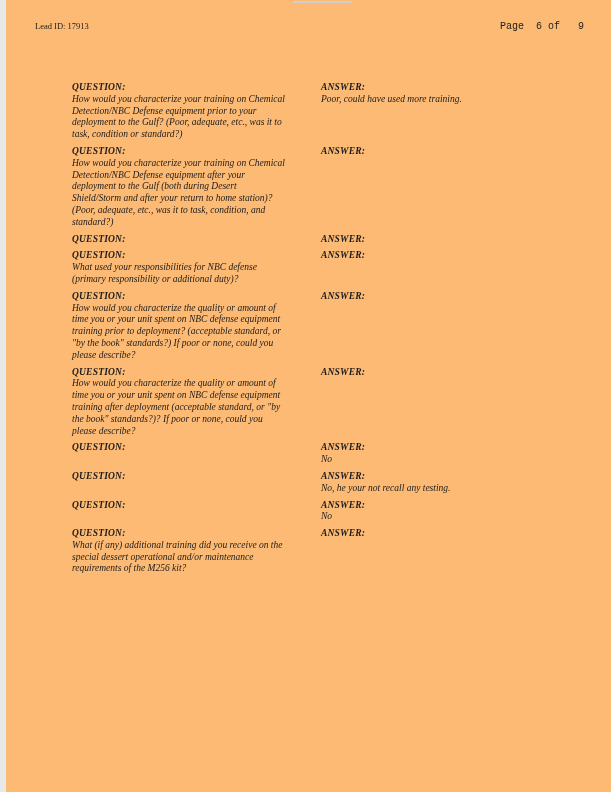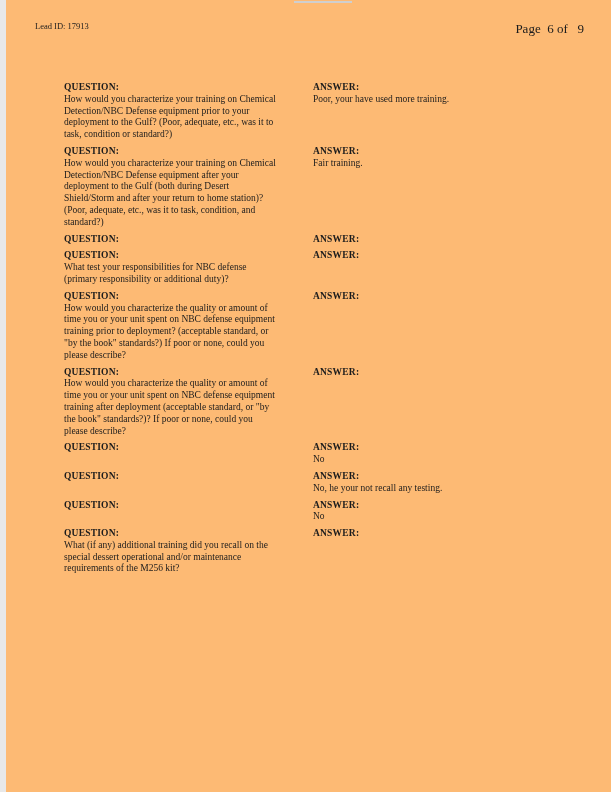--- a/index.html
+++ b/index.html
@@ -29,28 +29,30 @@
     position: absolute;
     top: 21px;
     left: 29px;
     font-size: 8.5px;
     white-space: pre;
   }
   .header-page {
     position: absolute;
     top: 21px;
     right: 33px;
-    font-size: 13px;
+    font-size: 10px;
     white-space: pre;
+    font-family: Liberation Mono, monospace;
   }
   .qa-list {
     position: absolute;
     top: 82px;
-    left: 58px;
+    left: 66px;
     right: 30px;
+    font-style: italic;
   }
   .qa-block {
     display: grid;
     grid-template-columns: 249px 1fr;
     font-size: 9.5px;
     line-height: 11.8px;
   }
   .qa-block + .qa-block {
     margin-top: 5px;
   }
@@ -76,54 +78,53 @@
   <div class="qa-block">
     <div class="qa-col qa-col-q">
       <div class="qa-label">QUESTION:</div>
       <div class="qa-text">How would you characterize your training on Chemical
 Detection/NBC Defense equipment prior to your
 deployment to the Gulf?  (Poor, adequate, etc., was it to
 task, condition or standard?)</div>
     </div>
     <div class="qa-col">
       <div class="qa-label">ANSWER:</div>
-      <div class="qa-text">Poor, your have used more training.</div>
+      <div class="qa-text">Poor, could have used more training.</div>
     </div>
   </div>
 
   <div class="qa-block">
     <div class="qa-col qa-col-q">
       <div class="qa-label">QUESTION:</div>
       <div class="qa-text">How would you characterize your training on Chemical
 Detection/NBC Defense equipment after your
 deployment to the Gulf  (both during Desert
 Shield/Storm and after your return to home station)?
 (Poor, adequate, etc., was it to task, condition, and
 standard?)</div>
     </div>
     <div class="qa-col">
       <div class="qa-label">ANSWER:</div>
-      <div class="qa-text">Fair training.</div>
-    </div>
-  </div>
-
-  <div class="qa-block">
-    <div class="qa-col qa-col-q">
-      <div class="qa-label">QUESTION:</div>
-    </div>
-    <div class="qa-col">
-      <div class="qa-label">ANSWER:</div>
-      <div class="qa-text"></div>
-    </div>
-  </div>
-
-  <div class="qa-block">
-    <div class="qa-col qa-col-q">
-      <div class="qa-label">QUESTION:</div>
-      <div class="qa-text">What test your responsibilities for NBC defense
+    </div>
+  </div>
+
+  <div class="qa-block">
+    <div class="qa-col qa-col-q">
+      <div class="qa-label">QUESTION:</div>
+    </div>
+    <div class="qa-col">
+      <div class="qa-label">ANSWER:</div>
+      <div class="qa-text"></div>
+    </div>
+  </div>
+
+  <div class="qa-block">
+    <div class="qa-col qa-col-q">
+      <div class="qa-label">QUESTION:</div>
+      <div class="qa-text">What used your responsibilities for NBC defense
 (primary responsibility or additional duty)?</div>
     </div>
     <div class="qa-col">
       <div class="qa-label">ANSWER:</div>
       <div class="qa-text"></div>
     </div>
   </div>
 
   <div class="qa-block">
     <div class="qa-col qa-col-q">
@@ -181,21 +182,21 @@
     </div>
     <div class="qa-col">
       <div class="qa-label">ANSWER:</div>
       <div class="qa-text">No</div>
     </div>
   </div>
 
   <div class="qa-block">
     <div class="qa-col qa-col-q">
       <div class="qa-label">QUESTION:</div>
-      <div class="qa-text">What (if any) additional training did you recall on the
+      <div class="qa-text">What (if any) additional training did you receive on the
 special dessert operational and/or maintenance
 requirements of the M256 kit?</div>
     </div>
     <div class="qa-col">
       <div class="qa-label">ANSWER:</div>
       <div class="qa-text"></div>
     </div>
   </div>
 </div>
 </div>

